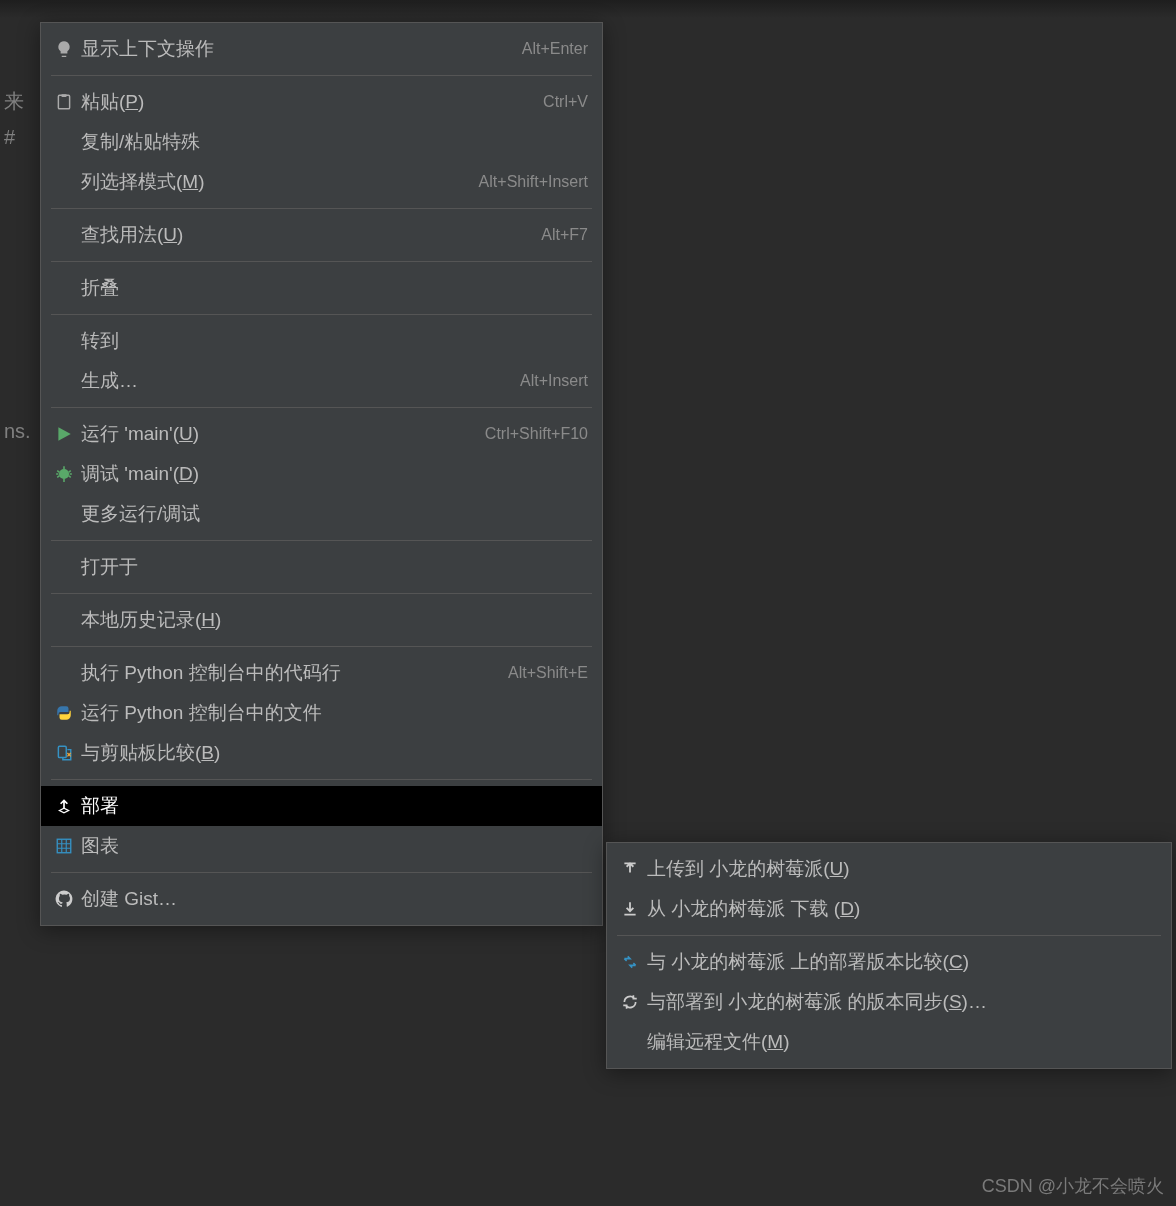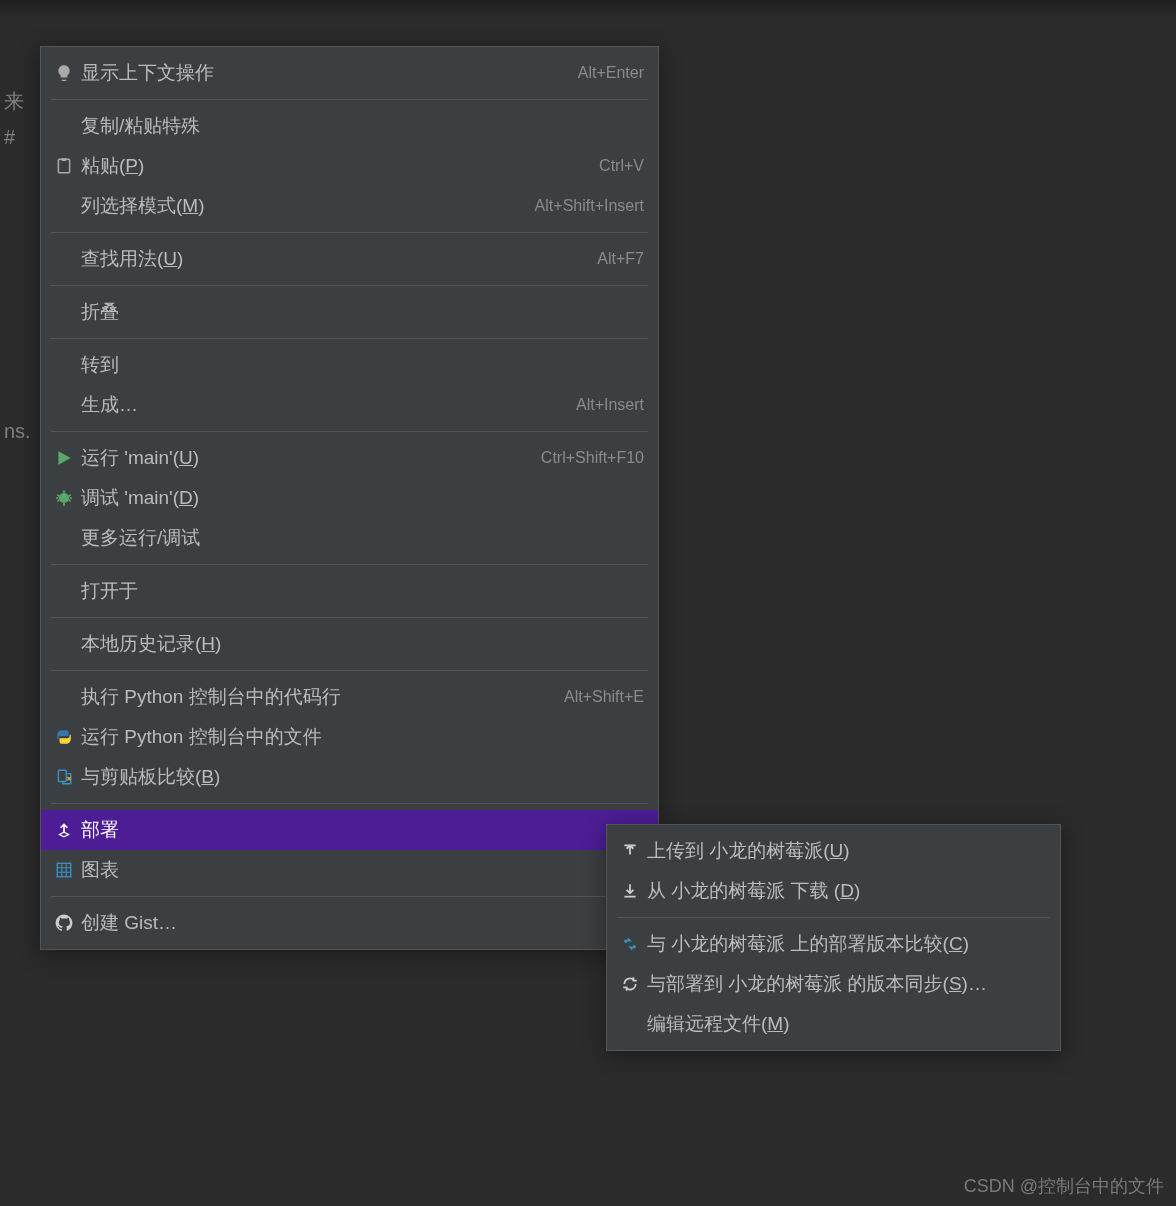--- a/index.html
+++ b/index.html
@@ -1,26 +1,26 @@
 <!DOCTYPE html>
 <html><head>
 <meta charset="utf-8">
 <style>
   *{box-sizing:border-box;margin:0;padding:0;font-family:-apple-system,BlinkMacSystemFont,"Segoe UI","PingFang SC","Microsoft YaHei",sans-serif}
   body{width:1176px;height:1206px;background:#2b2b2b;overflow:hidden;position:relative;color:#bbb}
   .editor-bg{position:absolute;inset:0;background:#2b2b2b}
   .editor-line{position:absolute;left:0;color:#808080;font-size:20px;padding-left:4px}
   .editor-shadow{position:absolute;left:0;right:0;height:18px;top:0;background:linear-gradient(#1e1e1e,transparent)}
   .menu{position:absolute;background:#3c3f41;border:1px solid #555;box-shadow:0 4px 20px rgba(0,0,0,.4)}
-  .menu.main{left:40px;top:46px;width:619px}
-  .menu.sub{left:606px;top:824px;width:455px}
+  .menu.main{left:40px;top:22px;width:563px}
+  .menu.sub{left:606px;top:842px;width:566px}
   .group{padding:6px 0}
   .sep{height:1px;background:#555;margin:0 10px}
   .item{display:flex;align-items:center;height:40px;padding:0 14px 0 10px;font-size:19px;color:#bbb;cursor:default}
-  .item.hl{background:#4c1d95;color:#fff}
+  .item.hl{background:#000000;color:#fff}
   .ico{width:26px;display:flex;align-items:center;justify-content:center;flex:0 0 26px}
   .ico svg{display:block}
   .lbl{flex:0 1 auto;white-space:nowrap;padding-left:4px}
   .mn{text-decoration:underline}
   .spacer{flex:1}
   .hint{color:#8a8a8a;font-size:16px;white-space:nowrap}
   .arrow{width:14px;text-align:right;margin-left:6px}
   .arrow svg{display:block}
   .watermark{position:absolute;right:12px;bottom:8px;color:#7a7a7a;font-size:18px}
 </style>
@@ -98,38 +98,38 @@
           </svg>
         </span>
         <span class="lbl">显示上下文操作</span>
         <span class="spacer"></span>
         <span class="hint">Alt+Enter</span>
       </div>
     </div>
     <div class="sep"></div>
     <div class="group">
       <div class="item">
+        <span class="ico">
+          <svg width="18" height="18">
+            <use href="#i-paste"></use>
+          </svg>
+        </span>
+        <span class="lbl">粘贴(<span class="mn">P</span>)</span>
+        <span class="spacer"></span>
+        <span class="hint">Ctrl+V</span>
+      </div>
+      <div class="item">
         <span class="ico"></span>
         <span class="lbl">复制/粘贴特殊</span>
         <span class="spacer"></span>
         <span class="arrow">
           <svg width="9" height="13">
             <use href="#i-arrow"></use>
           </svg>
         </span>
-      </div>
-      <div class="item">
-        <span class="ico">
-          <svg width="18" height="18">
-            <use href="#i-paste"></use>
-          </svg>
-        </span>
-        <span class="lbl">粘贴(<span class="mn">P</span>)</span>
-        <span class="spacer"></span>
-        <span class="hint">Ctrl+V</span>
       </div>
       <div class="item">
         <span class="ico"></span>
         <span class="lbl">列选择模式(<span class="mn">M</span>)</span>
         <span class="spacer"></span>
         <span class="hint">Alt+Shift+Insert</span>
       </div>
     </div>
     <div class="sep"></div>
     <div class="group">
@@ -343,13 +343,13 @@
         <span class="spacer"></span>
       </div>
       <div class="item">
         <span class="ico"></span>
         <span class="lbl">编辑远程文件(<span class="mn">M</span>)</span>
         <span class="spacer"></span>
       </div>
     </div>
   </div>
 
-<div class="watermark">CSDN @控制台中的文件</div>
+<div class="watermark">CSDN @小龙不会喷火</div>
 
 </body></html>

